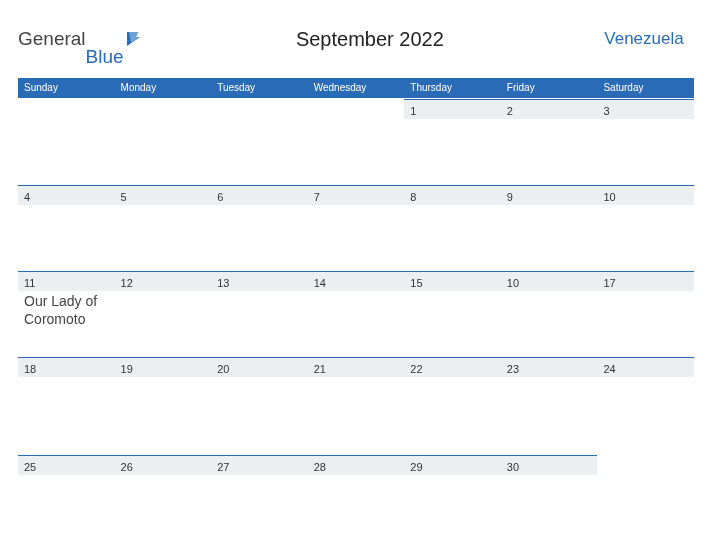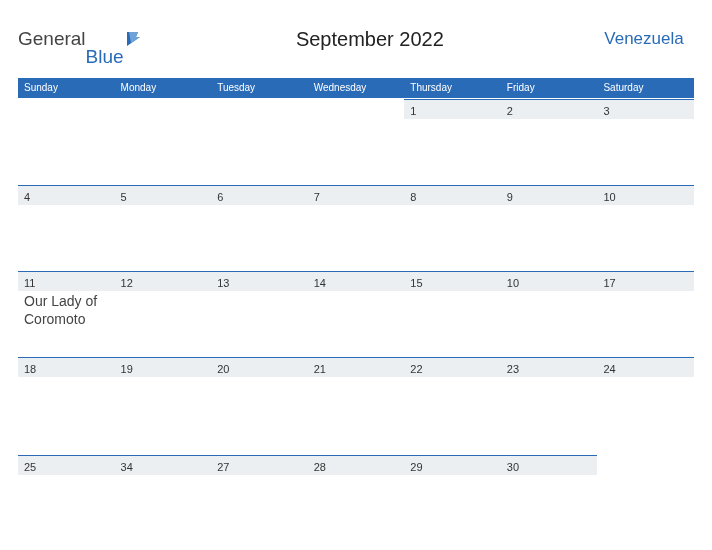--- a/index.html
+++ b/index.html
@@ -198,21 +198,21 @@
     <div class="cell">
       <span class="num">23</span>
     </div>
     <div class="cell">
       <span class="num">24</span>
     </div>
     <div class="cell last-row">
       <span class="num">25</span>
     </div>
     <div class="cell last-row">
-      <span class="num">34</span>
+      <span class="num">26</span>
     </div>
     <div class="cell last-row">
       <span class="num">27</span>
     </div>
     <div class="cell last-row">
       <span class="num">28</span>
     </div>
     <div class="cell last-row">
       <span class="num">29</span>
     </div>

